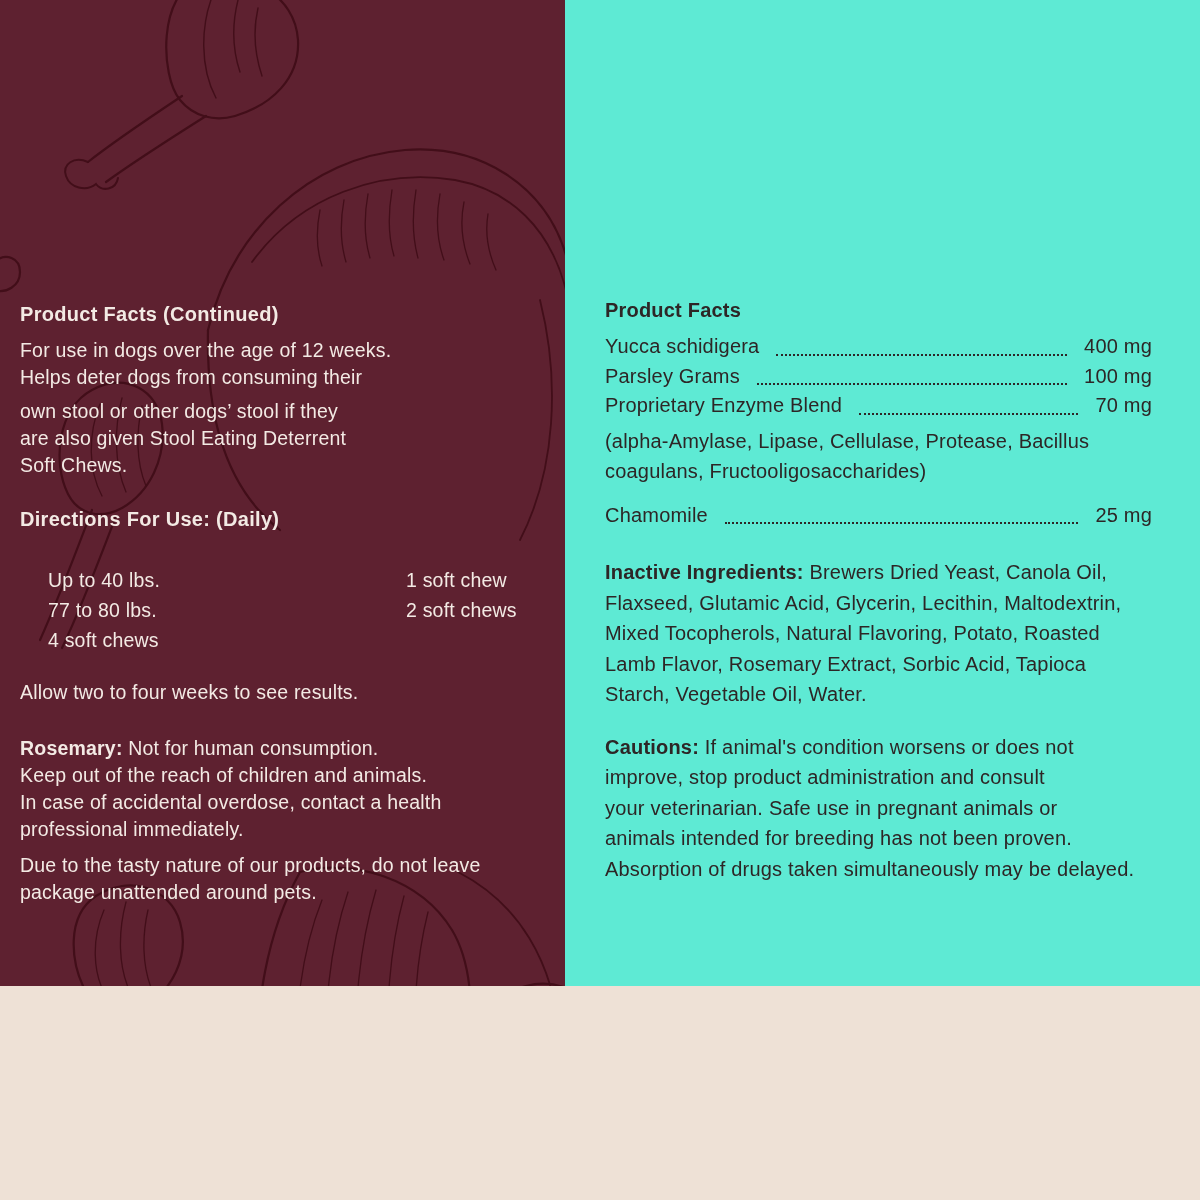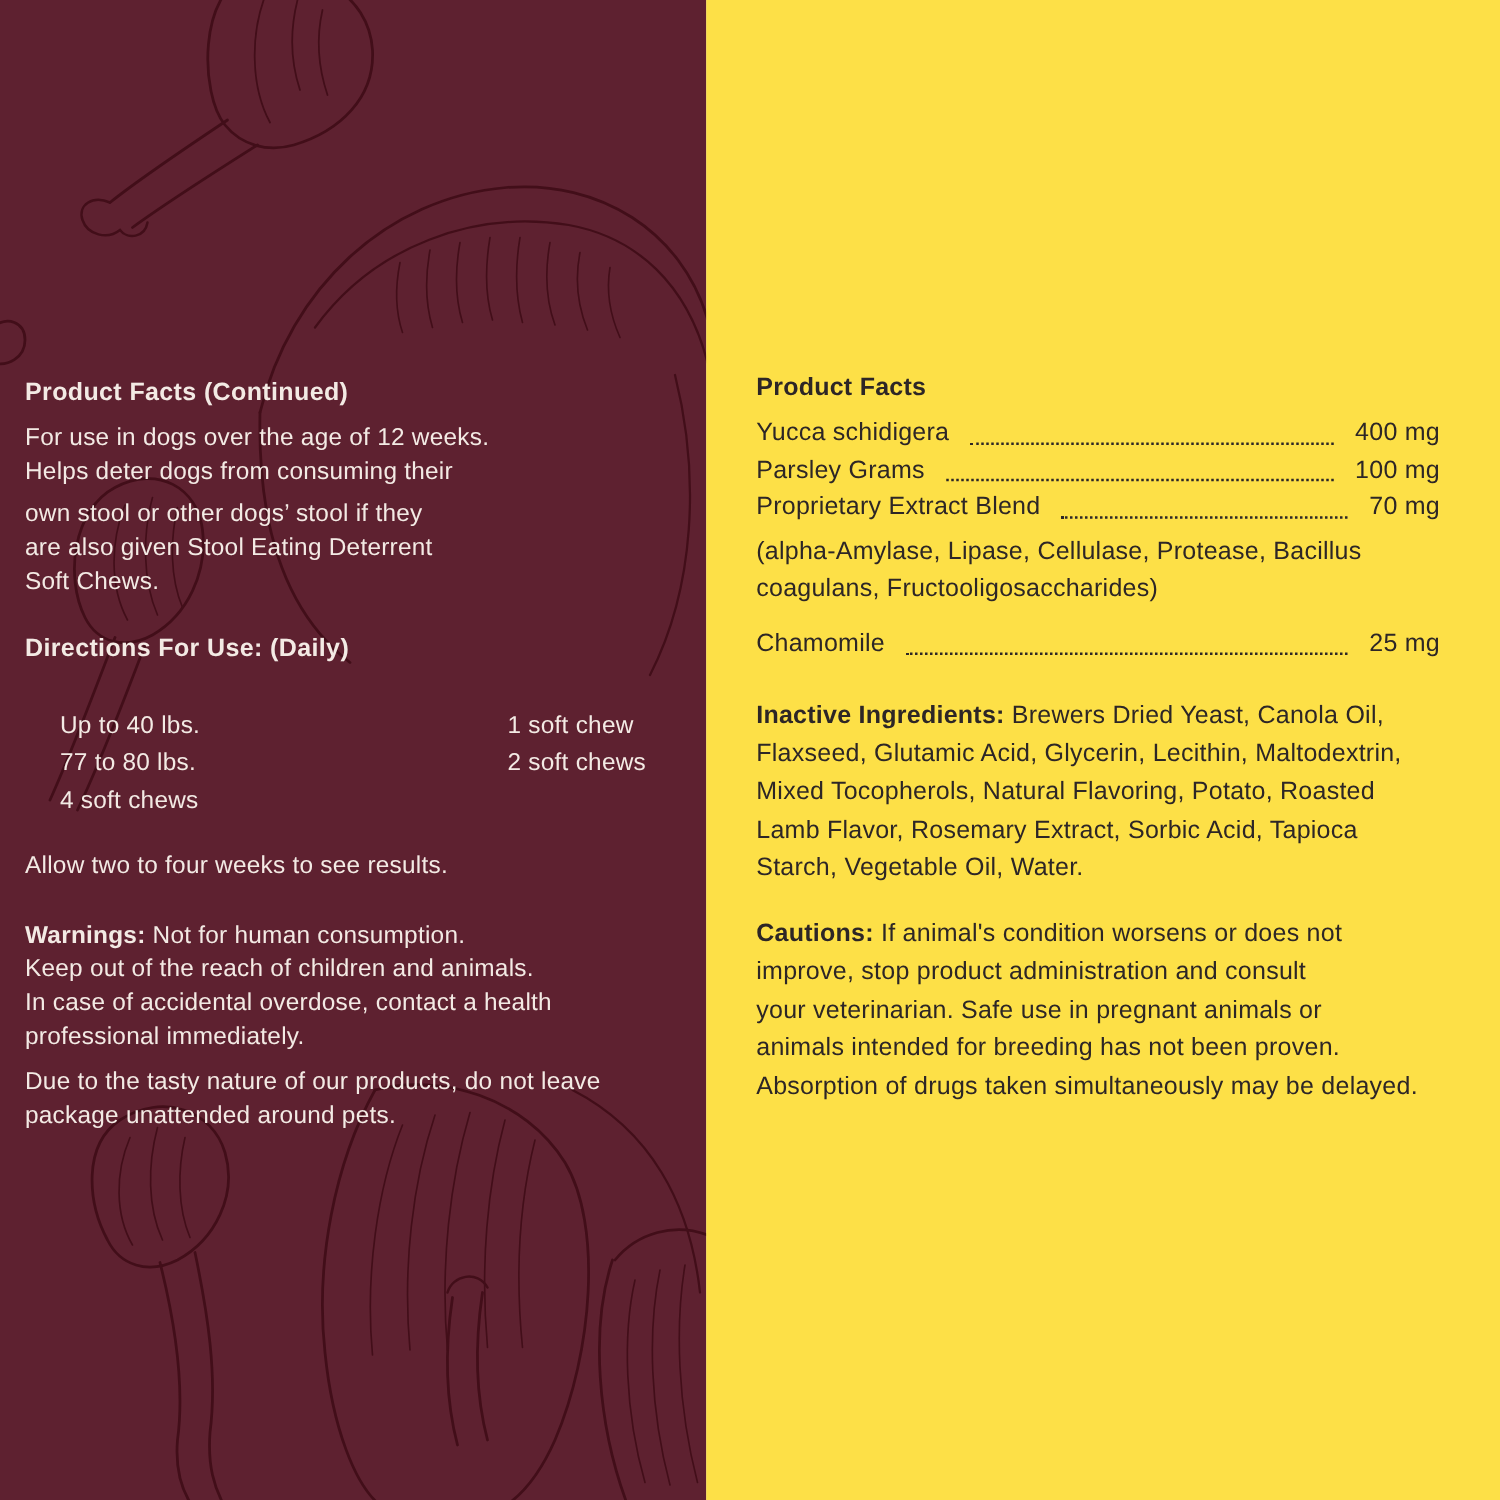--- a/index.html
+++ b/index.html
@@ -2,23 +2,23 @@
 <html><head>
 <meta charset="utf-8">
 <style>
   html,body{margin:0;padding:0;}
   body{
     width:1200px;height:1200px;overflow:hidden;position:relative;
     font-family:"Liberation Sans", sans-serif;
     background:#EEE1D6;
   }
   .label{position:absolute;inset:0;}
-  .panel{position:absolute;top:0;height:1200px;overflow:hidden;}
+  .panel{position:absolute;top:0;height:986px;overflow:hidden;}
   .panel-left{left:0;width:565px;background:#5E2130;color:#F3EAE4;}
-  .panel-right{left:565px;width:635px;background:#fde047;color:#2D2626;}
+  .panel-right{left:565px;width:635px;background:#5eead4;color:#2D2626;}
   .deco{position:absolute;left:0;top:0;pointer-events:none;}
 
   .content-left{
     position:absolute;inset:0;
     padding:301px 24px 0 20px;box-sizing:border-box;
     font-size:19.5px;line-height:27px;letter-spacing:.2px;
   }
   .content-left h2{
     font-size:20px;line-height:26px;margin:0 0 10px 0;letter-spacing:.3px;
   }
@@ -143,21 +143,21 @@
           <span class="dose-amount">2 soft chews</span>
         </div>
         <div class="dose-row">
           <span class="dose-amount">4 soft chews</span>
         </div>
       </div>
 
       <p class="results-note">Allow two to four weeks to see results.</p>
 
       <p class="warnings-para">
-        <strong>Warnings:</strong>
+        <strong>Rosemary:</strong>
         <span class="lines">Not for human consumption.
 Keep out of the reach of  children and animals.
 In case of accidental overdose, contact a health
 professional immediately.</span>
       </p>
 
       <p class="lines package-para">Due to the tasty nature of our products, do not leave
 package unattended around pets.</p>
     </div>
   </section>
@@ -170,21 +170,21 @@
         <span class="ing-name">Yucca schidigera</span>
         <span class="leader"></span>
         <span class="ing-amt">400 mg</span>
       </div>
       <div class="ing-row">
         <span class="ing-name">Parsley Grams</span>
         <span class="leader"></span>
         <span class="ing-amt">100 mg</span>
       </div>
       <div class="ing-row">
-        <span class="ing-name">Proprietary Extract Blend</span>
+        <span class="ing-name">Proprietary Enzyme Blend</span>
         <span class="leader"></span>
         <span class="ing-amt">70 mg</span>
       </div>
 
       <p class="lines enzyme-note">(alpha-Amylase, Lipase, Cellulase, Protease, Bacillus
 coagulans, Fructooligosaccharides)</p>
 
       <div class="ing-row chamomile-row">
         <span class="ing-name">Chamomile</span>
         <span class="leader"></span>

